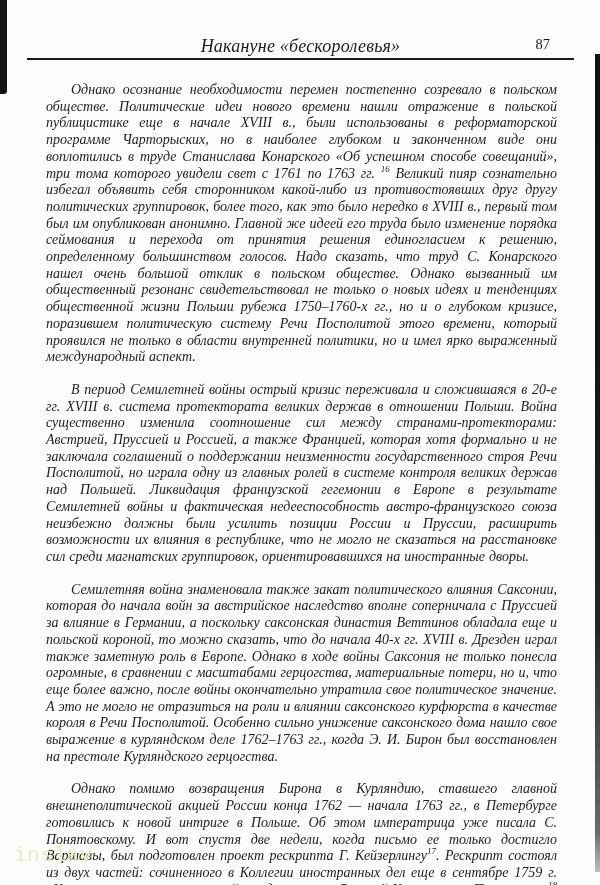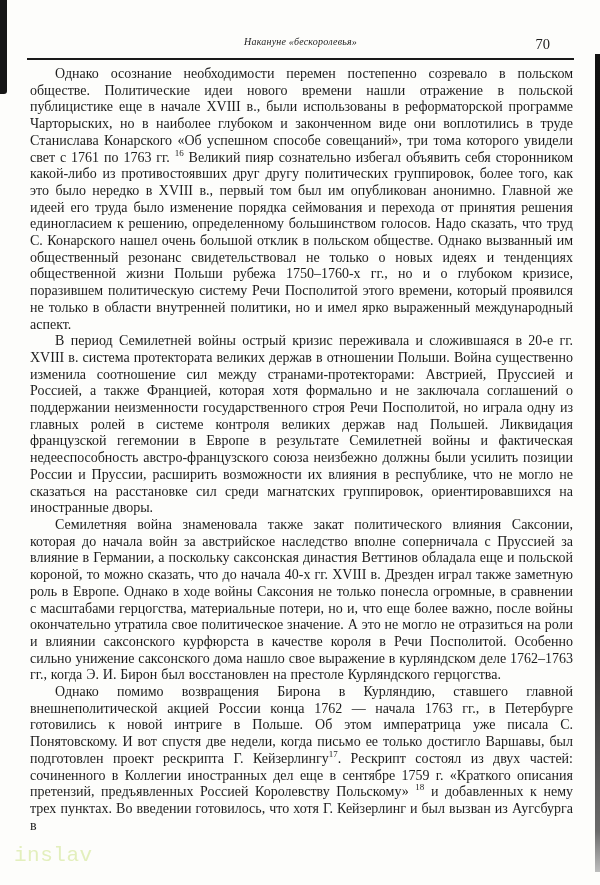--- a/index.html
+++ b/index.html
@@ -23,21 +23,21 @@
     left: 27px;
     width: 547px;
     height: 18px;
   }
   .header-title {
     position: absolute;
     left: 0;
     right: 0;
     text-align: center;
     font-style: italic;
-    font-size: 10px;
+    font-size: 18px;
     letter-spacing: 0.2px;
     white-space: nowrap;
   }
   .page-number {
     position: absolute;
     right: 24px;
     top: 0;
     font-size: 14.5px;
   }
   .header-rule {
@@ -53,22 +53,23 @@
     position: absolute;
     top: 66px;
     left: 30px;
     width: 543px;
     text-align: justify;
     font-size: 14px;
     line-height: 16.7px;
     word-spacing: 0.4px;
   }
   .page-body p {
-    margin: 0;
+    margin: 16px;
     text-indent: 25px;
+    font-style: italic;
   }
   .page-body sup {
     font-size: 9px;
     line-height: 0;
     vertical-align: super;
   }
   
   .scan-edge-left {
     position: absolute;
     left: 0;
@@ -100,21 +101,21 @@
 </head>
 <body>
 
 <div class="page" style="--text: #1c1c1c; --paper: #fdfdfb; --rule: #1a1a1a; --edge: #161616; --wm: #e3efbd;">
 
   <div class="scan-edge-left"></div>
   <div class="scan-edge-right"></div>
 
   <div class="running-header">
     <div class="header-title">Накануне «бескоролевья»</div>
-    <div class="page-number">70</div>
+    <div class="page-number">87</div>
   </div>
 
   <div class="header-rule"></div>
 
   <div class="page-body">
       <p><span>Однако осознание необходимости перемен постепенно созревало в польском обществе. Политические идеи нового времени нашли отражение в польской публицистике еще в начале XVIII в., были использованы в реформаторской программе Чарторыских, но в наиболее глубоком и законченном виде они воплотились в труде Станислава Конарского «Об успешном способе совещаний», три тома которого увидели свет с 1761 по 1763 гг. </span><sup>16</sup><span> Великий пияр сознательно избегал объявить себя сторонником какой-либо из противостоявших друг другу политических группировок, более того, как это было нередко в XVIII в., первый том был им опубликован анонимно. Главной же идеей его труда было изменение порядка сеймования и перехода от принятия решения единогласием к решению, определенному большинством голосов. Надо сказать, что труд С. Конарского нашел очень большой отклик в польском обществе. Однако вызванный им общественный резонанс свидетельствовал не только о новых идеях и тенденциях общественной жизни Польши рубежа 1750–1760-х гг., но и о глубоком кризисе, поразившем политическую систему Речи Посполитой этого времени, который проявился не только в области внутренней политики, но и имел ярко выраженный международный аспект.</span></p>
       <p><span>В период Семилетней войны острый кризис переживала и сложившаяся в 20-е гг. XVIII в. система протектората великих держав в отношении Польши. Война существенно изменила соотношение сил между странами-протекторами: Австрией, Пруссией и Россией, а также Францией, которая хотя формально и не заключала соглашений о поддержании неизменности государственного строя Речи Посполитой, но играла одну из главных ролей в системе контроля великих держав над Польшей. Ликвидация французской гегемонии в Европе в результате Семилетней войны и фактическая недееспособность австро-французского союза неизбежно должны были усилить позиции России и Пруссии, расширить возможности их влияния в республике, что не могло не сказаться на расстановке сил среди магнатских группировок, ориентировавшихся на иностранные дворы.</span></p>
       <p><span>Семилетняя война знаменовала также закат политического влияния Саксонии, которая до начала войн за австрийское наследство вполне соперничала с Пруссией за влияние в Германии, а поскольку саксонская династия Веттинов обладала еще и польской короной, то можно сказать, что до начала 40-х гг. XVIII в. Дрезден играл также заметную роль в Европе. Однако в ходе войны Саксония не только понесла огромные, в сравнении с масштабами герцогства, материальные потери, но и, что еще более важно, после войны окончательно утратила свое политическое значение. А это не могло не отразиться на роли и влиянии саксонского курфюрста в качестве короля в Речи Посполитой. Особенно сильно унижение саксонского дома нашло свое выражение в курляндском деле 1762–1763 гг., когда Э. И. Бирон был восстановлен на престоле Курляндского герцогства.</span></p>
       <p><span>Однако помимо возвращения Бирона в Курляндию, ставшего главной внешнеполитической акцией России конца 1762 — начала 1763 гг., в Петербурге готовились к новой интриге в Польше. Об этом императрица уже писала С. Понятовскому. И вот спустя две недели, когда письмо ее только достигло Варшавы, был подготовлен проект рескрипта Г. Кейзерлингу</span><sup>17</sup><span>. Рескрипт состоял из двух частей: сочиненного в Коллегии иностранных дел еще в сентябре 1759 г. «Краткого описания претензий, предъявленных Россией Королевству Польскому» </span><sup>18</sup><span> и добавленных к нему трех пунктах. Во введении готовилось, что хотя Г. Кейзерлинг и был вызван из Аугсбурга в</span></p>
     </div>

